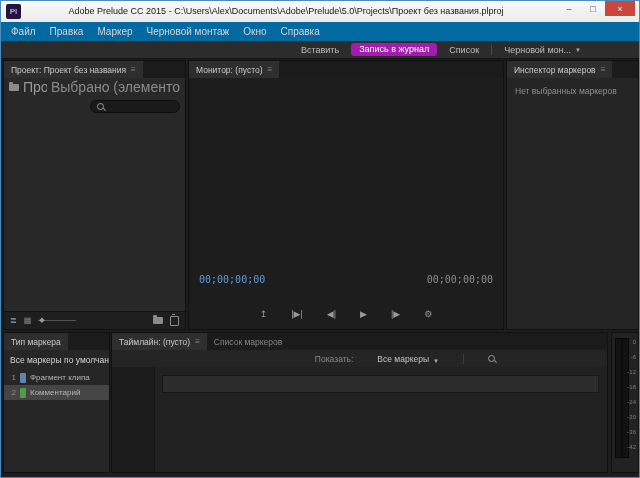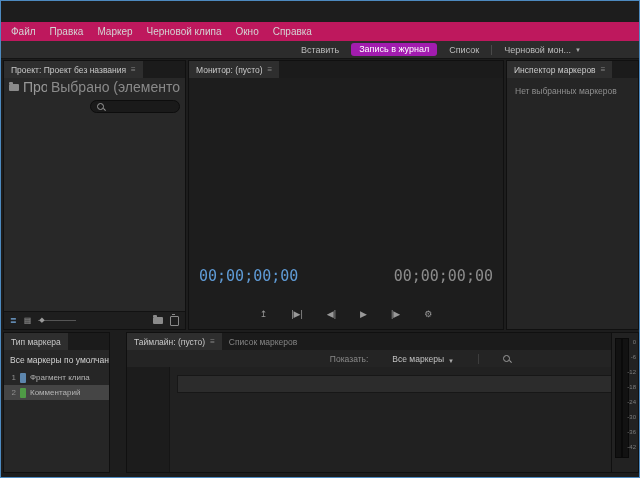--- a/index.html
+++ b/index.html
@@ -10,21 +10,21 @@
   #titlebar{position:absolute;left:0;top:0;right:0;height:21px;background:linear-gradient(#f9f9f9,#ebebeb)}
   .appicon{position:absolute;left:5px;top:3px;width:15px;height:15px;background:#25143d;color:#b9a0e8;
            font-size:8px;font-weight:bold;display:flex;align-items:center;justify-content:center;border-radius:2px}
   .wtitle{position:absolute;left:28px;right:96px;top:0;height:21px;line-height:21px;text-align:center;
           font-size:9px;color:#151515;white-space:nowrap;overflow:hidden}
   .wbtns{position:absolute;right:4px;top:0;display:flex}
   .wbtn{width:24px;height:15px;display:flex;align-items:center;justify-content:center;font-size:9px;color:#444}
   .wbtn.close{background:#c9473c;color:#fff;width:30px}
 
   
-  #menubar{position:absolute;left:0;top:21px;right:0;height:19px;background:#be185d;display:flex;align-items:center;padding-left:3px}
+  #menubar{position:absolute;left:0;top:21px;right:0;height:19px;background:#0369a1;display:flex;align-items:center;padding-left:3px}
   .mitem{padding:0 7px;font-size:10px;color:#d4d4d4;line-height:19px;white-space:nowrap}
   #wsbar{position:absolute;left:0;top:40px;right:0;height:18px;background:#2c2c2c;border-bottom:1px solid #141414;
          display:flex;align-items:center;gap:12px;padding-left:300px;font-size:9px;color:#bdbdbd;box-sizing:border-box}
   .wstab{white-space:nowrap;display:flex;align-items:center;gap:4px}
   .wstab.active{background:#a21caf;color:#fff;padding:1px 8px 2px;border-radius:3px}
   .wsdiv{width:1px;height:10px;background:#4a4a4a}
   .dd{font-size:6px;color:#aaa}
 
   
   .panel{position:absolute;background:#272727;border:1px solid #101010;box-sizing:border-box}
@@ -55,68 +55,77 @@
   .fico.active{color:#76aadd}
   .slider{width:38px;height:1px;background:#555;position:relative}
   .sthumb{position:absolute;left:1px;top:-4px;font-size:7px;color:#9a9a9a;line-height:1}
   .fspace{flex:1}
   .trash{width:7px;height:8px;border:1px solid #8a8a8a;border-radius:1px;position:relative}
   .trash:before{content:"";position:absolute;top:-3px;left:1px;width:3px;height:1px;background:#8a8a8a}
 
   
   #monPanel{left:187px;top:59px;width:316px;height:270px}
   #monPanel .pbody{background:#1d1d1d}
-  .tc{position:absolute;bottom:44px;font-size:15px;font-family:"DejaVu Sans Mono",monospace}
+  .tc{position:absolute;bottom:44px;font-size:10px;font-family:"DejaVu Sans Mono",monospace}
   .tc.left{left:10px;color:#5f9bd6}
   .tc.right{right:10px;color:#8c8c8c}
   .transport{position:absolute;left:0;right:0;bottom:10px;display:flex;justify-content:center;align-items:center;gap:24px}
   .tbtn{font-size:9px;color:#999;line-height:1;white-space:nowrap}
 
   
   #inspPanel{left:505px;top:59px;width:133px;height:270px}
   #inspPanel .pbody{background:#252525}
   .insp-text{position:absolute;left:8px;top:8px;font-size:8.5px;color:#8f8f8f;white-space:nowrap}
 
   
   #mtPanel{left:2px;top:331px;width:107px;height:141px}
   #mtPanel .pbody{background:#262626}
   .preset{display:flex;align-items:center;gap:4px;padding:5px 5px 5px 6px;font-size:8.5px;color:#d2d2d2;white-space:nowrap;overflow:hidden}
   .mtrow{display:flex;align-items:center;height:15px;gap:4px;padding-left:4px;font-size:8px;color:#b5b5b5;white-space:nowrap}
   .mtrow.sel{background:#454545}
   .mtnum{width:8px;text-align:right;color:#8f8f8f;flex:0 0 auto}
   .swatch{width:6px;height:10px;border-radius:1px;flex:0 0 auto}
 
   
-  #tlPanel{left:125px;top:331px;width:497px;height:141px}
+  #tlPanel{left:110px;top:331px;width:497px;height:141px}
   .tlbar{position:absolute;left:0;right:0;top:17px;height:17px;background:#242424;border-bottom:1px solid #161616;
          display:flex;align-items:center;justify-content:flex-end;gap:24px;padding-right:112px;font-size:8.5px}
   .show-label{color:#8a8a8a}
   .filter{display:flex;align-items:flex-end;gap:4px;color:#c2c2c2}
   .tdiv{width:1px;height:10px;background:#3d3d3d}
   .tlbody{position:absolute;left:0;right:0;top:34px;bottom:0;background:#212121}
   .tlleft{position:absolute;left:0;top:0;bottom:0;width:42px;background:#1c1c1c;border-right:1px solid #151515}
   .tlstrip{position:absolute;left:50px;right:8px;top:8px;height:16px;background:#2c2c2c;border:1px solid #171717}
 
   
   #meter{left:610px;top:331px;width:28px;height:141px;background:#222}
   .mbar{position:absolute;top:5px;bottom:14px;width:5px;background:#121212;border:1px solid #0a0a0a}
   .mbar.l{left:3px}.mbar.r{left:10px}
   .mtick{position:absolute;right:2px;width:11px;font-size:6px;color:#7d7d7d;text-align:right;line-height:1}
 </style>
 </head>
 <body>
 
 <div id="win">
 
+  <div id="titlebar">
+    <div class="appicon">Pl</div>
+    <div class="wtitle">Adobe Prelude CC 2015 - C:\Users\Alex\Documents\Adobe\Prelude\5.0\Projects\Проект без названия.plproj</div>
+    <div class="wbtns">
+      <div class="wbtn">–</div>
+      <div class="wbtn">□</div>
+      <div class="wbtn close">×</div>
+    </div>
+  </div>
 
   <div id="menubar">
     <span class="mitem">Файл</span>
     <span class="mitem">Правка</span>
     <span class="mitem">Маркер</span>
-    <span class="mitem">Черновой клипа</span>
+    <span class="mitem">Черновой монтаж</span>
     <span class="mitem">Окно</span>
     <span class="mitem">Справка</span>
   </div>
 
   <div id="wsbar">
     <span class="wstab">
       <span>Вставить</span>
     </span>
     <span class="wstab active">
       <span>Запись в журнал</span>

